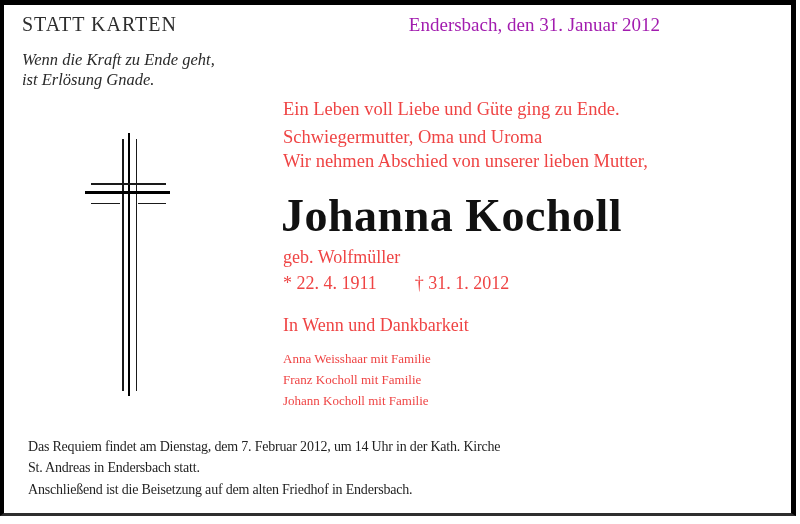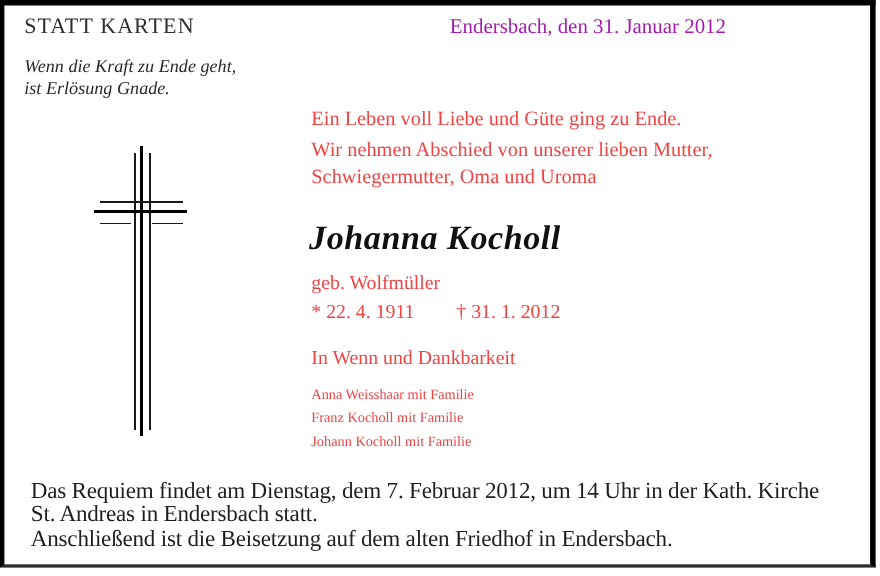--- a/index.html
+++ b/index.html
@@ -48,30 +48,30 @@
   }
   .cross-wrap {
     position: absolute;
     left: 80px; top: 128px;
     width: 95px; height: 272px;
   }
   .intro-line1 { left: 283px; top: 99px;  font-size: 18.5px; }
   .intro-rest  { left: 283px; top: 126px; font-size: 18.5px; line-height: 23.5px; }
   .name {
     left: 281px; top: 191px;
-    font-size: 31px; font-weight: bold;
+    font-size: 46px; font-weight: bold;
     line-height: 50px;
-    color: #111111; letter-spacing: 0.5px; font-style: italic;
+    color: #111111; letter-spacing: 0.5px;
   }
   .maiden   { left: 283px; top: 247px; font-size: 18px; }
   .dates    { left: 283px; top: 273px; font-size: 18px; }
   .dates .death { margin-left: 38px; }
   .farewell { left: 283px; top: 315px; font-size: 18px; }
   .mourners { left: 283px; top: 348px; font-size: 13px; line-height: 21px; }
-  .funeral  { left: 28px;  top: 436px; font-size: 21px; line-height: 21.3px; color: #1f1f1f; letter-spacing: -0.2px; }
+  .funeral  { left: 28px;  top: 436px; font-size: 14px; line-height: 21.3px; color: #1f1f1f; letter-spacing: -0.2px; }
 </style>
 </head>
 <body>
 
 <div class="page">
   <div class="frame"></div>
 
   <div class="txt statt-karten">STATT KARTEN</div>
 
   <div class="txt dateline">Endersbach, den 31. Januar 2012</div>
@@ -94,22 +94,22 @@
       <line x1="10.5" y1="55.8" x2="86" y2="55.8" stroke="#1a1a1a" stroke-width="1.4"></line>
 
       <line x1="10.5" y1="75.3" x2="39.5" y2="75.3" stroke="#1a1a1a" stroke-width="1.4"></line>
       <line x1="58" y1="75.3" x2="86" y2="75.3" stroke="#1a1a1a" stroke-width="1.4"></line>
     </svg>
   </div>
 
   <div class="txt intro-line1">Ein Leben voll Liebe und Güte ging zu Ende.</div>
 
   <div class="txt intro-rest">
+    <div>Schwiegermutter, Oma und Uroma</div>
     <div>Wir nehmen Abschied von unserer lieben Mutter,</div>
-    <div>Schwiegermutter, Oma und Uroma</div>
   </div>
 
   <div class="txt name">Johanna Kocholl</div>
 
   <div class="txt maiden">geb. Wolfmüller</div>
 
   <div class="txt dates">
     <span class="birth">* 22. 4. 1911</span><span class="death">† 31. 1. 2012</span>
   </div>
 

